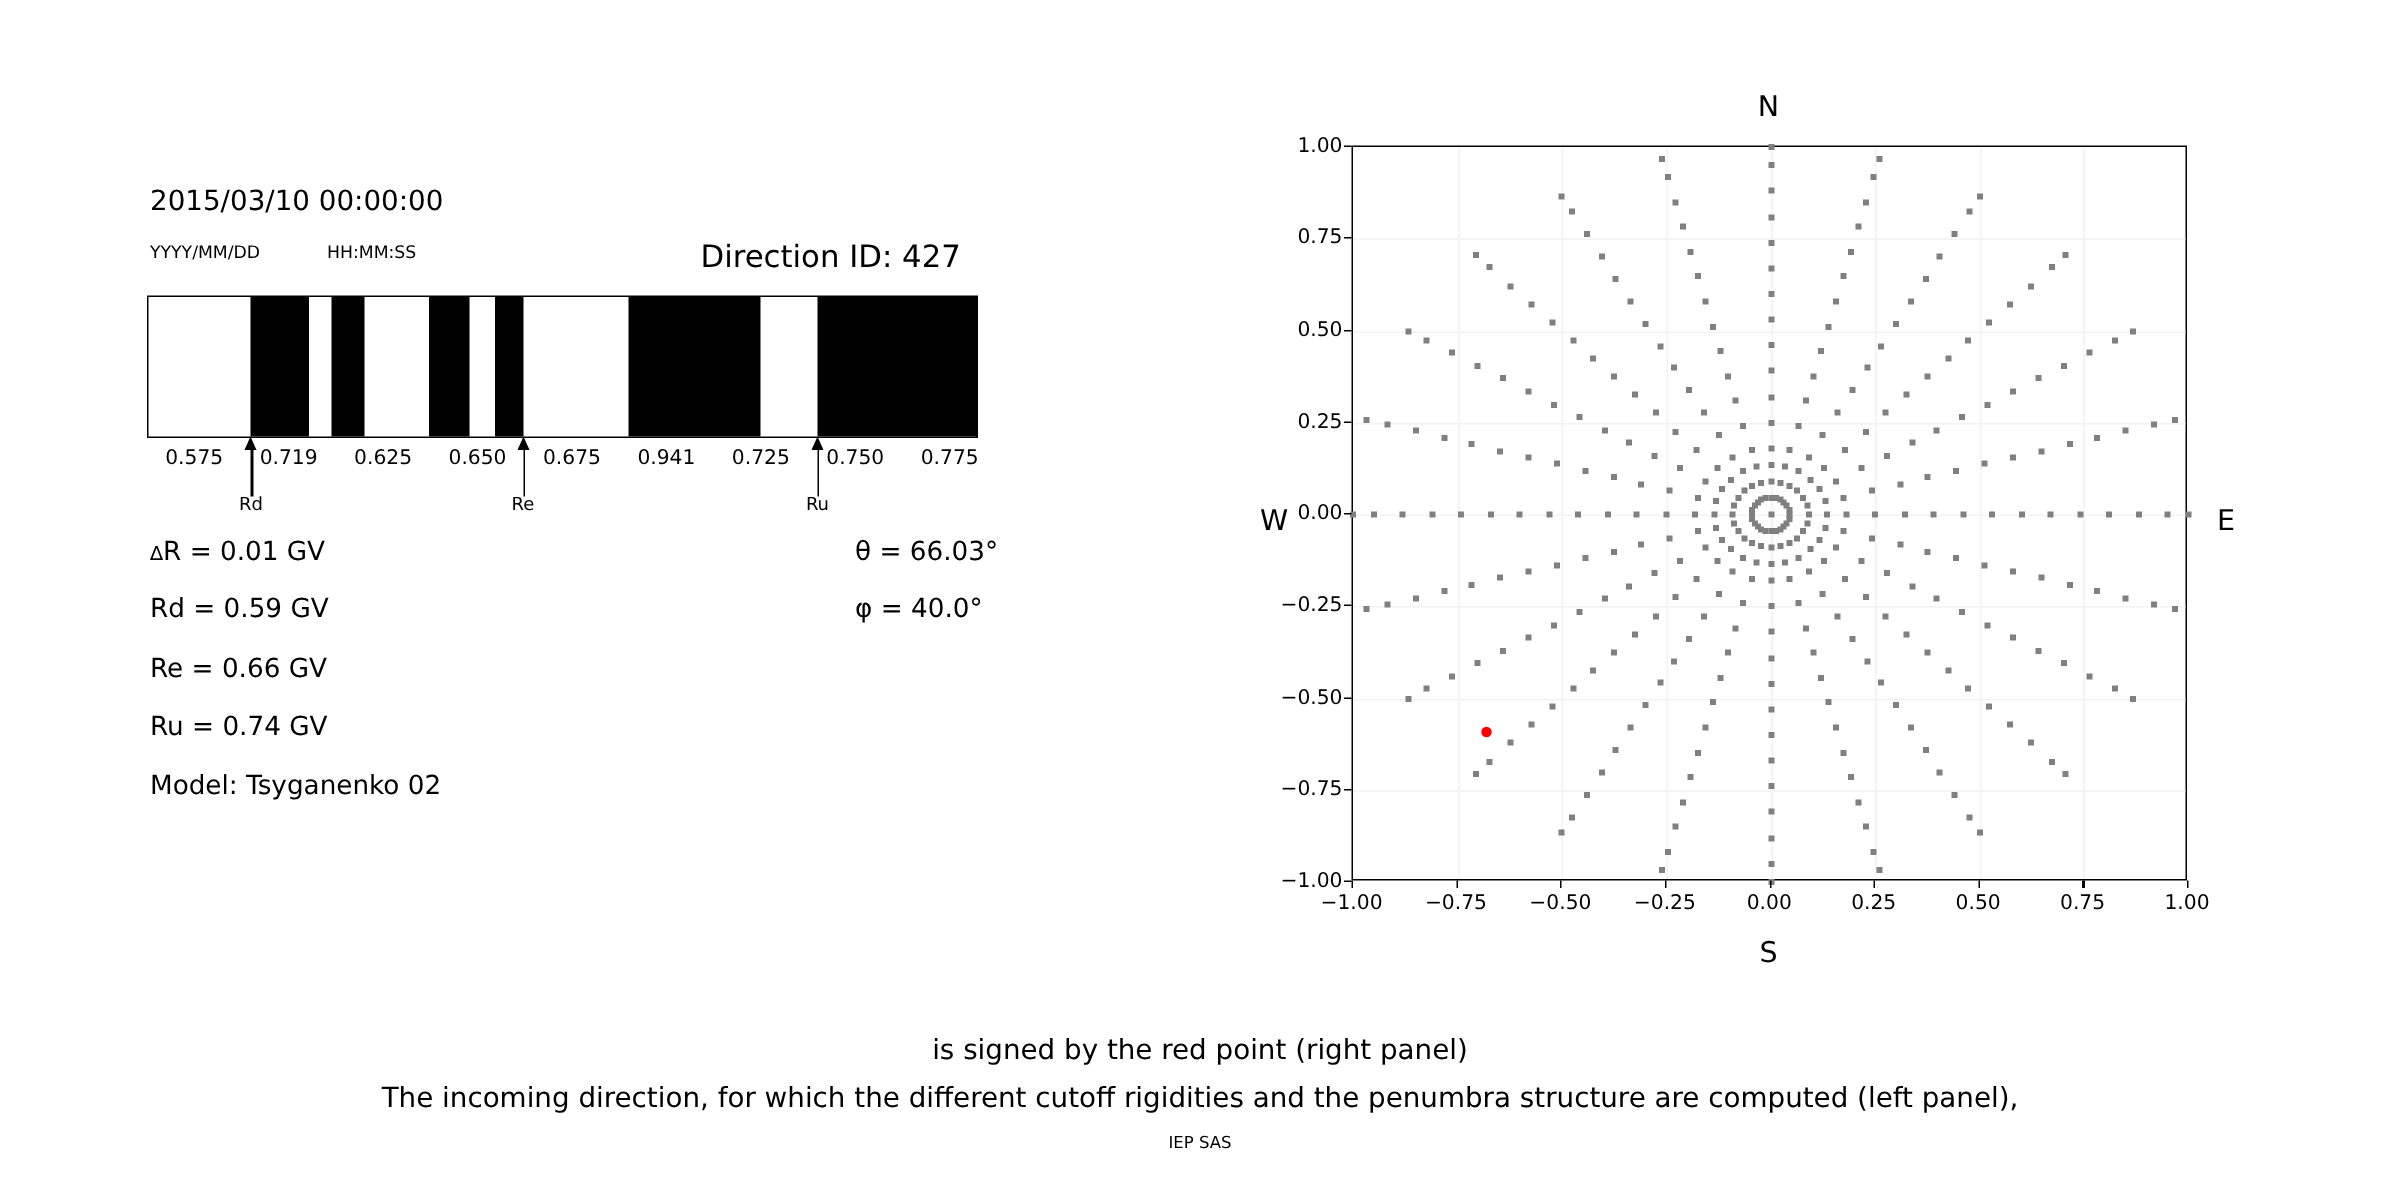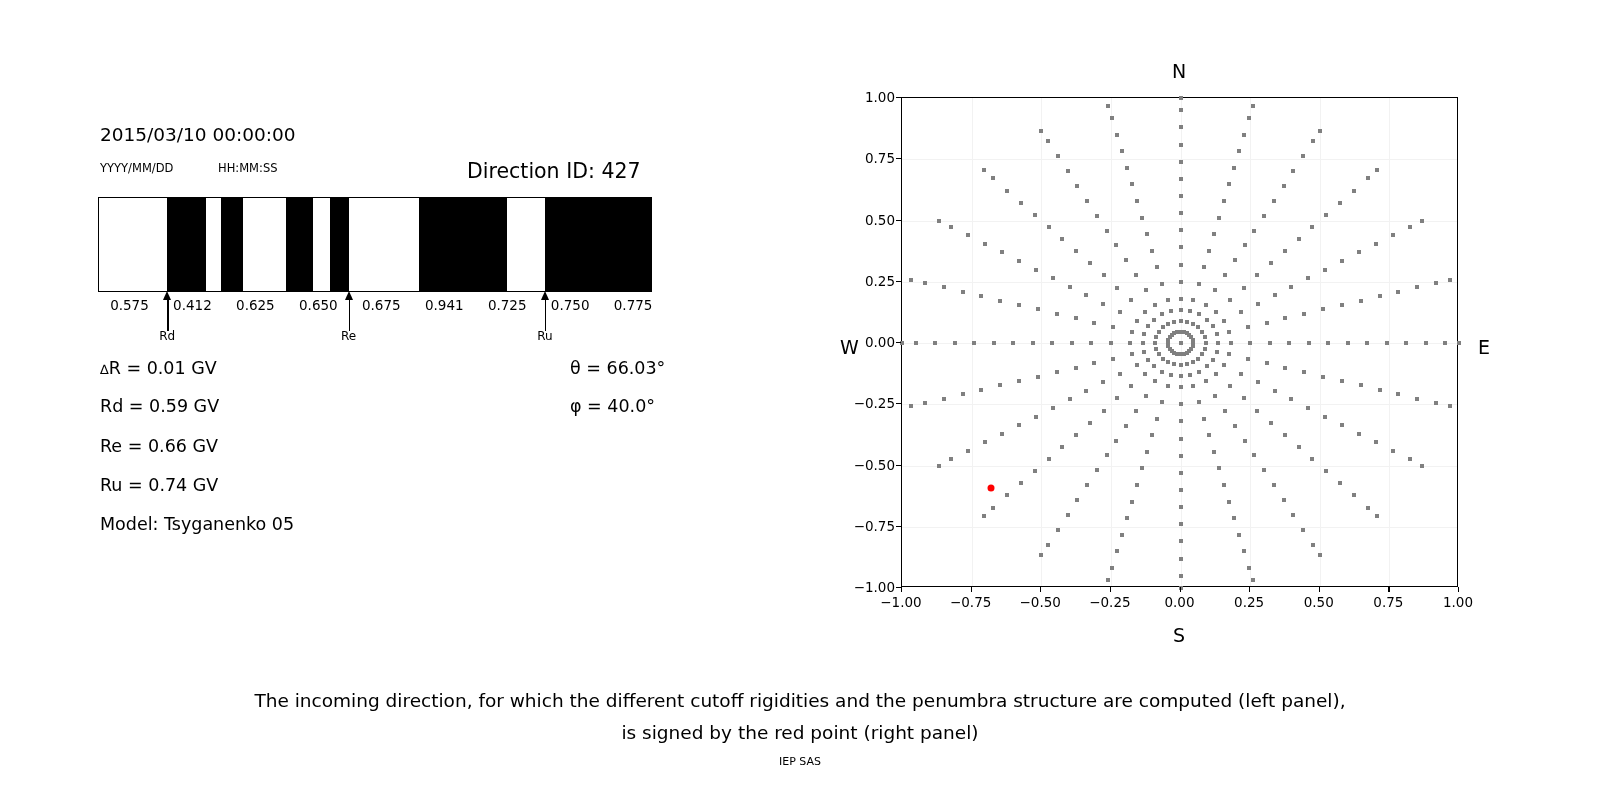--- a/index.html
+++ b/index.html
@@ -91,21 +91,21 @@
       <div class="band" style="left: 68.25px; width: 39.0318px;"></div>
       <div class="band" style="left: 122.391px; width: 21.4045px;"></div>
       <div class="band" style="left: 186.605px; width: 27.7px;"></div>
       <div class="band" style="left: 230.673px; width: 18.8864px;"></div>
       <div class="band" style="left: 320.068px; width: 88.1364px;"></div>
       <div class="band" style="left: 445.977px; width: 107.023px;"></div>
     </div>
 
   <div id="penumbra-axis" class="abs">
       <div class="tick-label" style="left: 31.4773px;">0.575</div>
-      <div class="tick-label" style="left: 94.4318px;">0.412</div>
+      <div class="tick-label" style="left: 94.4318px;">0.719</div>
       <div class="tick-label" style="left: 157.386px;">0.625</div>
       <div class="tick-label" style="left: 220.341px;">0.650</div>
       <div class="tick-label" style="left: 283.295px;">0.675</div>
       <div class="tick-label" style="left: 346.25px;">0.941</div>
       <div class="tick-label" style="left: 409.205px;">0.725</div>
       <div class="tick-label" style="left: 472.159px;">0.750</div>
       <div class="tick-label" style="left: 535.114px;">0.775</div>
       <div class="marker" style="left: 69.25px;">
         <div class="head"></div>
         <div class="shaft"></div>
@@ -121,21 +121,21 @@
         <div class="shaft"></div>
         <div class="mlabel">Ru</div>
       </div>
     </div>
 
   <div id="param-list">
       <div class="param" style="left: 100px; top: 358px;"><span class="param-sub">∆</span><span>R = 0.01 GV</span></div>
       <div class="param" style="left: 100px; top: 396px;"><span>Rd = 0.59 GV</span></div>
       <div class="param" style="left: 100px; top: 436px;"><span>Re = 0.66 GV</span></div>
       <div class="param" style="left: 100px; top: 475px;"><span>Ru = 0.74 GV</span></div>
-      <div class="param" style="left: 100px; top: 514px;"><span>Model: Tsyganenko 05</span></div>
+      <div class="param" style="left: 100px; top: 514px;"><span>Model: Tsyganenko 02</span></div>
     </div>
   <div id="angle-list">
       <div class="param" style="left: 570px; top: 358px;">θ = 66.03°</div>
       <div class="param" style="left: 570px; top: 396px;">φ = 40.0°</div>
     </div>
 </div>
 
 <div class="abs" id="scatter-panel">
   <div id="plot-frame">
       <div class="gridline v" style="left: 69.625px;"></div>
@@ -576,16 +576,16 @@
     <div class="xtick" style="left: 557px;">1.00</div>
     <div class="xtick-mark" style="left: 557px;"></div>
   </div>
 
 <div class="abs compass" id="compass-n">N</div>
 <div class="abs compass" id="compass-s">S</div>
 <div class="abs compass" id="compass-w">W</div>
 <div class="abs compass" id="compass-e">E</div>
 
 <div class="abs" id="caption">
+  <div>is signed by the red point (right panel)</div>
   <div>The incoming direction, for which the different cutoff rigidities and the penumbra structure are computed (left panel),</div>
-  <div>is signed by the red point (right panel)</div>
 </div>
 <div class="abs" id="footer">IEP SAS</div>
 
 </body></html>

